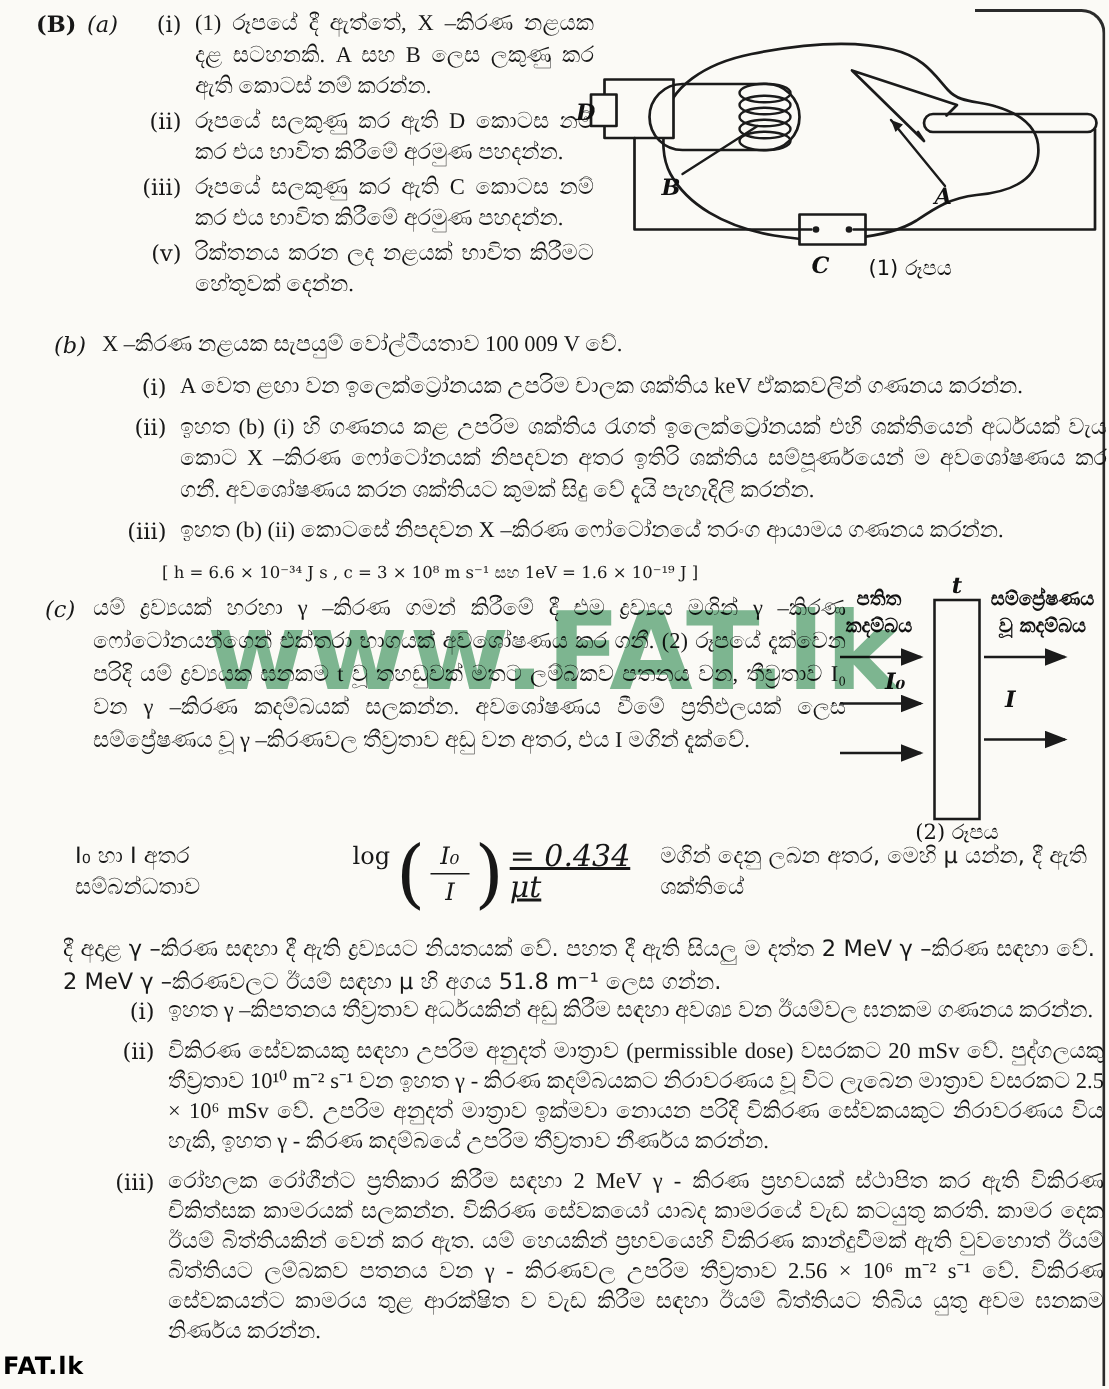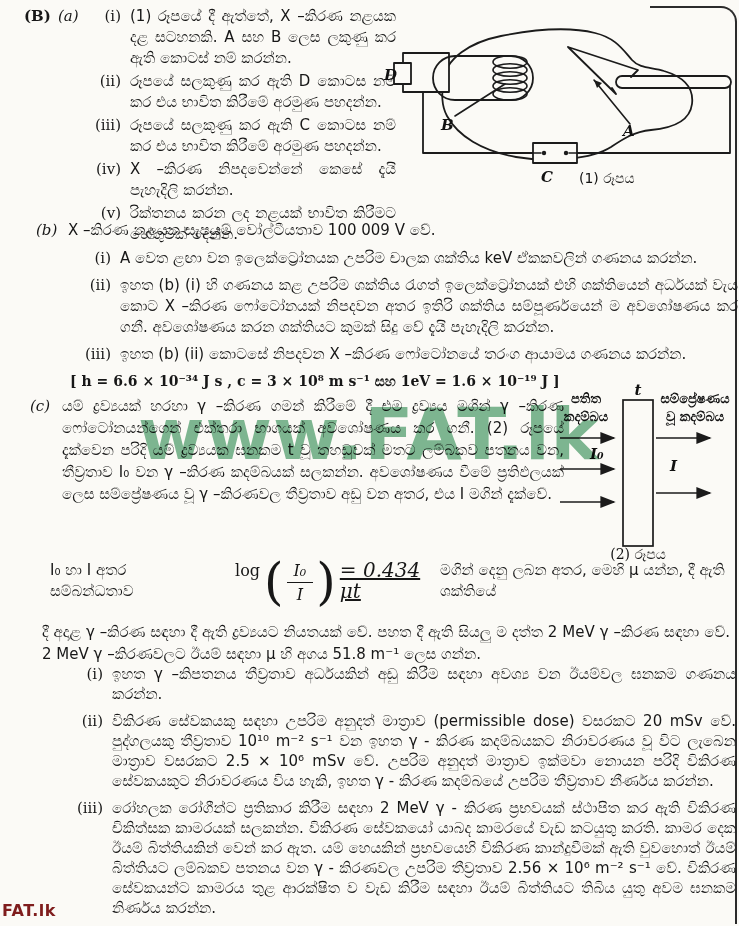--- a/index.html
+++ b/index.html
@@ -7,31 +7,31 @@
     width:739px;height:926px;position:relative;overflow:hidden;
     background:#fbfaf6;color:#171717;
     font-family:"DejaVu Sans","Liberation Sans",sans-serif;
     font-size:15px;line-height:21px;
   }
   .abs{position:absolute;}
   .row{display:flex;align-items:flex-start;}
   .lbl-b{flex:0 0 34px;font-weight:bold;font-family:"DejaVu Serif",serif;}
   .lbl-a{flex:0 0 32px;font-style:italic;font-family:"DejaVu Serif",serif;}
   .num{flex:0 0 40px;text-align:right;padding-right:9px;box-sizing:border-box;font-family:"DejaVu Serif",serif;}
-  .txt{flex:1;text-align:justify;}
+  .txt{flex:1;text-align:justify;font-family:Liberation Serif, serif;}
   .spacer{flex:0 0 66px;}
   
   #sec-a{left:24px;top:6px;width:372px;}
   #sec-a .item{margin-bottom:2px;}
   
   #sec-b{left:36px;top:220px;width:702px;}
   #sec-b .intro-row{margin-bottom:7px;}
   #sec-b .item{margin-bottom:6px;margin-left:42px;}
   #sec-b .num{flex:0 0 42px;}
-  .constants{margin-left:34px;margin-top:3px;font-size:14px;font-family:"DejaVu Serif",serif;font-weight:bold;}
+  .constants{margin-left:72px;margin-top:3px;font-size:11px;font-family:"DejaVu Serif",serif;}
   
   #sec-c{left:30px;top:395px;width:534px;line-height:22px;}
   
   #formula-row{left:50px;top:560px;width:686px;display:flex;align-items:flex-start;}
   .serifit{font-family:"DejaVu Serif",serif;font-style:italic;}
   .frac-wrap{display:inline-flex;align-items:center;margin:0 4px;}
   .big-paren{font-size:50px;font-weight:300;line-height:0.9;font-family:"DejaVu Serif",serif;}
   .frac{display:inline-flex;flex-direction:column;text-align:center;margin:0 3px;font-family:"DejaVu Serif",serif;font-style:italic;font-size:16px;}
   .frac .fnum{border-bottom:1.6px solid #171717;padding:0 7px 1px 7px;}
   .frac .fden{padding-top:1px;}
@@ -46,21 +46,21 @@
   svg text{font-family:"DejaVu Serif",serif;}
   .sinh-small{font-family:"DejaVu Sans",sans-serif;}
   
   #page-border{left:650px;top:6px;width:85px;height:916px;
     border-top:2px solid #2b2b2b;border-right:2px solid #2b2b2b;
     border-top-right-radius:16px;pointer-events:none;}
   
   #wm-center{left:138px;top:424px;font-size:72px;font-weight:bold;
     color:#15803d;opacity:.55;mix-blend-mode:multiply;letter-spacing:1px;
     pointer-events:none;white-space:nowrap;}
-  #wm-corner{left:2px;top:900px;font-size:16px;font-weight:bold;color:#7f1d1d;letter-spacing:.5px;}
+  #wm-corner{left:2px;top:900px;font-size:16px;font-weight:bold;color:#000000;letter-spacing:.5px;}
 </style>
 </head>
 <body>
 
 <div id="page-border" class="abs"></div>
 
 <div id="sec-a" class="abs">
   <div class="row item">
     <span class="lbl-b">(B)</span>
     <span class="lbl-a">(a)</span>
@@ -69,25 +69,20 @@
   </div>
   <div class="row item">
     <span class="spacer"></span>
     <span class="num">(ii)</span>
     <div class="txt">රූපයේ සලකුණු කර ඇති D කොටස නම් කර එය භාවිත කිරීමේ අරමුණ පහදන්න.</div>
   </div>
   <div class="row item">
     <span class="spacer"></span>
     <span class="num">(iii)</span>
     <div class="txt">රූපයේ සලකුණු කර ඇති C කොටස නම් කර එය භාවිත කිරීමේ අරමුණ පහදන්න.</div>
-  </div>
-  <div class="row item">
-    <span class="spacer"></span>
-    <span class="num">(iv)</span>
-    <div class="txt">X –කිරණ නිපදවෙන්නේ කෙසේ දැයි පැහැදිලි කරන්න.</div>
   </div>
   <div class="row item">
     <span class="spacer"></span>
     <span class="num">(v)</span>
     <div class="txt">රික්තනය කරන ලද නළයක් භාවිත කිරීමට හේතුවක් දෙන්න.</div>
   </div>
 </div>
 
 <svg id="fig1" class="abs" viewBox="0 0 353 178">
   <g fill="none" stroke="#1b1b1b" stroke-width="1.8" stroke-linecap="round" stroke-linejoin="round">

